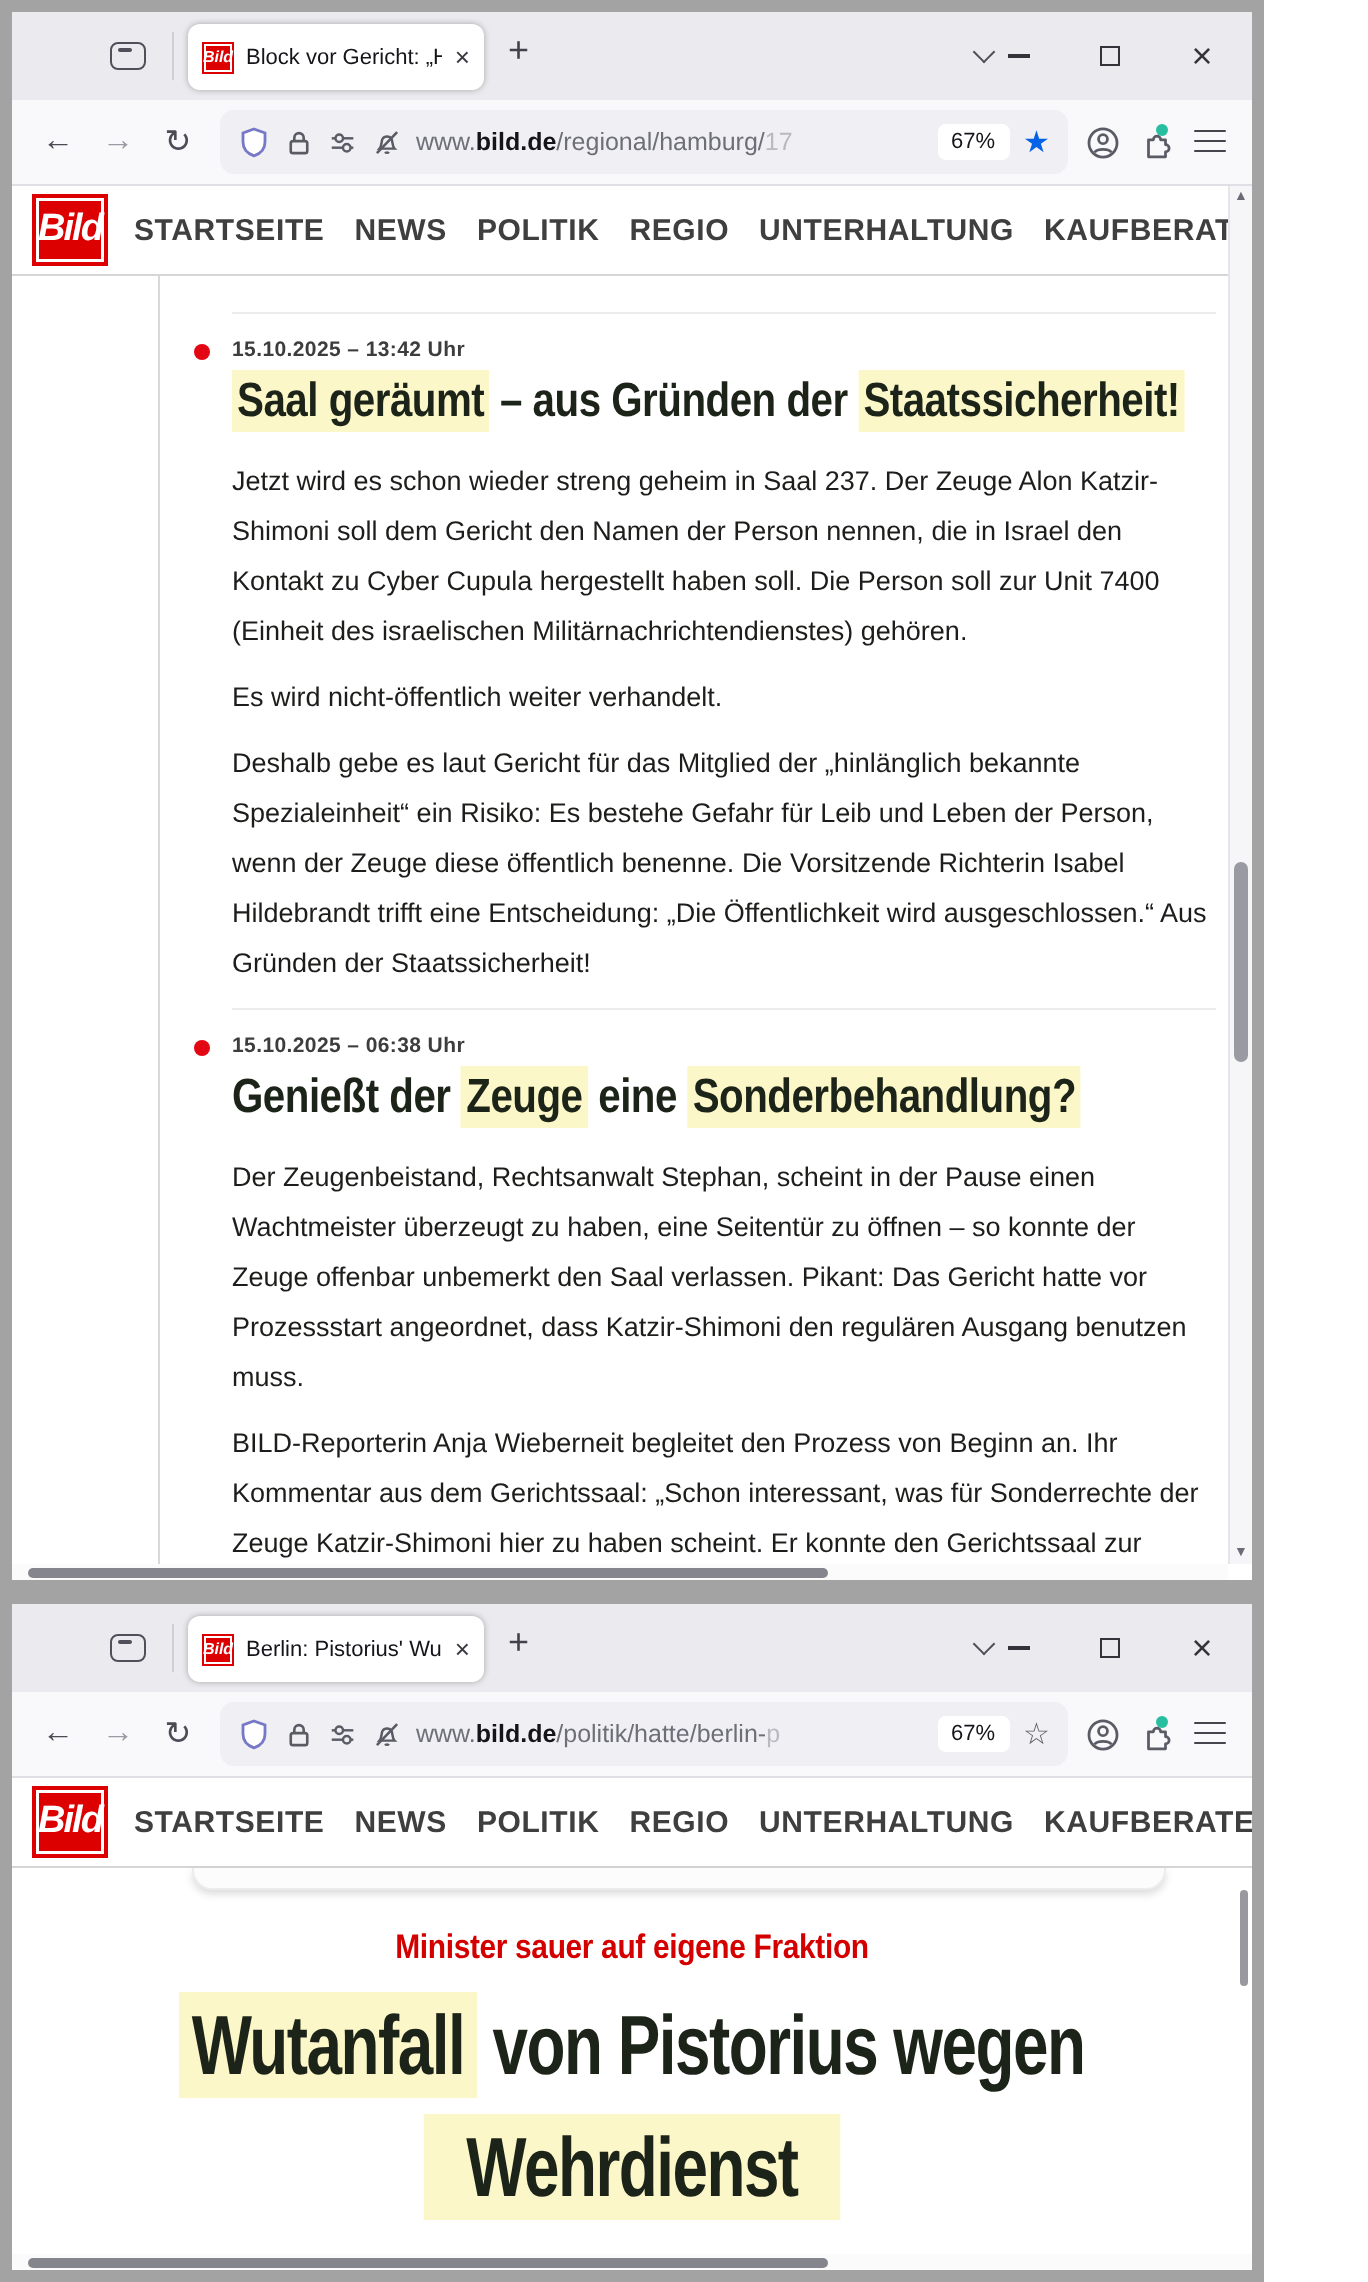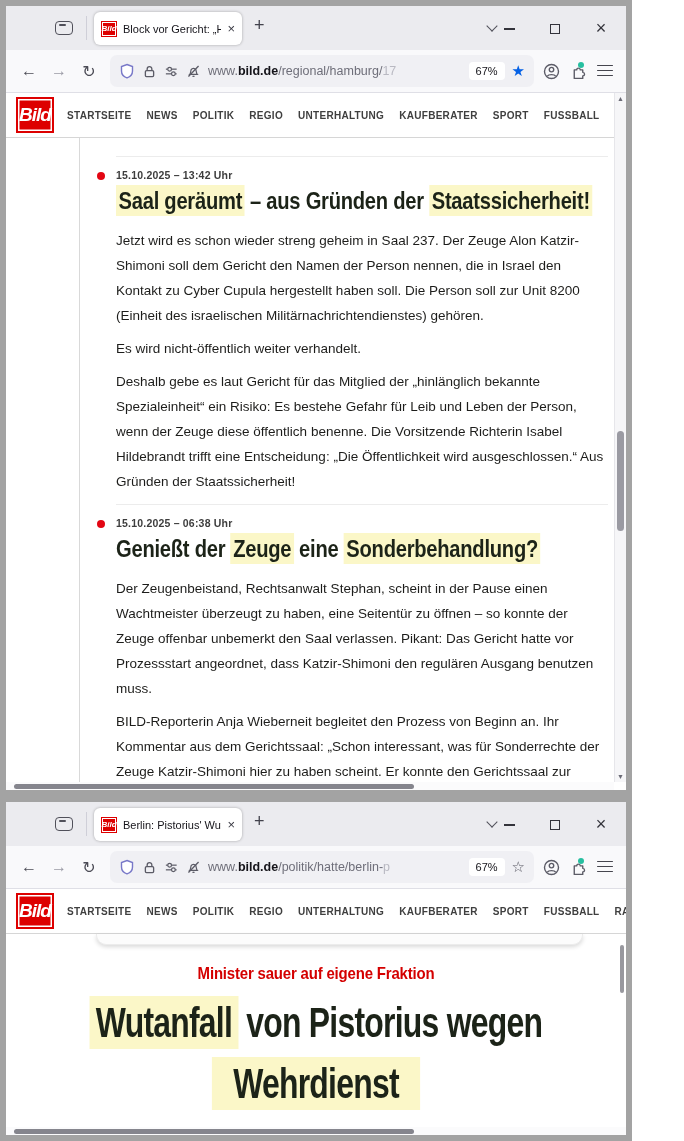--- a/index.html
+++ b/index.html
@@ -56,21 +56,21 @@
   .hamb .dot { position:absolute; right:-2px; top:-3px; width:6px; height:6px; border-radius:50%; background:#27bfa0; }
 
   
   .content { position:absolute; top:87px; left:0; right:0; bottom:0; background:#fff; }
   .bildnav { height:45px; border-bottom:1px solid #d6d6d6; display:flex; align-items:center; padding-left:10px;
              overflow:hidden; background:#fff; white-space:nowrap; }
   .bildlogo { width:38px; height:36px; background:#dd0000; color:#fff; font-style:italic; font-weight:700; font-size:19px;
               display:flex; align-items:center; justify-content:center; letter-spacing:-1px; flex:0 0 auto;
               box-shadow: inset 0 0 0 2px #dd0000, inset 0 0 0 3.5px #fff; }
   .navitems { display:flex; gap:15px; margin-left:13px; }
-  .nav-item { font-size:10px; font-weight:700; color:#3f3f3f; letter-spacing:.3px; }
+  .nav-item { font-size:15px; font-weight:700; color:#3f3f3f; letter-spacing:.3px; }
 
   
   .article { position:absolute; top:45px; left:0; right:12px; bottom:8px; overflow:hidden; }
   .timeline { position:absolute; left:73px; top:0; bottom:0; width:1px; background:#d9d9d9; }
   .entries { margin-left:110px; margin-right:6px; padding-top:18px; }
   .entry { position:relative; border-top:1px solid #ececec; padding-top:12px; }
   .entry + .entry { margin-top:10px; }
   .dot { position:absolute; left:-19px; top:15px; width:8px; height:8px; background:#e30613; border-radius:50%; }
   .time { font-size:10.5px; font-weight:700; color:#3d3d3d; letter-spacing:.2px; }
   .tick-h { margin:5px 0 12px; font-size:24px; font-weight:800; color:#1c2318; line-height:30px;
@@ -185,21 +185,21 @@
     </div>
 
     <div class="article">
       <div class="timeline"></div>
       <div class="entries">
         <div class="entry">
           <span class="dot"></span>
           <div class="time">15.10.2025 – 13:42 Uhr</div>
           <h2 class="tick-h"><span class="seg hl">Saal geräumt</span><span class="seg"> – aus Gründen der </span><span class="seg hl">Staatssicherheit!</span></h2>
           <div class="paras">
-              <p>Jetzt wird es schon wieder streng geheim in Saal 237. Der Zeuge Alon Katzir-Shimoni soll dem Gericht den Namen der Person nennen, die in Israel den Kontakt zu Cyber Cupula hergestellt haben soll. Die Person soll zur Unit 8200 (Einheit des israelischen Militärnachrichtendienstes) gehören.</p>
+              <p>Jetzt wird es schon wieder streng geheim in Saal 237. Der Zeuge Alon Katzir-Shimoni soll dem Gericht den Namen der Person nennen, die in Israel den Kontakt zu Cyber Cupula hergestellt haben soll. Die Person soll zur Unit 7400 (Einheit des israelischen Militärnachrichtendienstes) gehören.</p>
               <p>Es wird nicht-öffentlich weiter verhandelt.</p>
               <p>Deshalb gebe es laut Gericht für das Mitglied der „hinlänglich bekannte Spezialeinheit“ ein Risiko: Es bestehe Gefahr für Leib und Leben der Person, wenn der Zeuge diese öffentlich benenne. Die Vorsitzende Richterin Isabel Hildebrandt trifft eine Entscheidung: „Die Öffentlichkeit wird ausgeschlossen.“ Aus Gründen der Staatssicherheit!</p>
             </div>
         </div>
         <div class="entry">
           <span class="dot"></span>
           <div class="time">15.10.2025 – 06:38 Uhr</div>
           <h2 class="tick-h"><span class="seg">Genießt der </span><span class="seg hl">Zeuge</span><span class="seg"> eine </span><span class="seg hl">Sonderbehandlung?</span></h2>
           <div class="paras">
               <p>Der Zeugenbeistand, Rechtsanwalt Stephan, scheint in der Pause einen Wachtmeister überzeugt zu haben, eine Seitentür zu öffnen – so konnte der Zeuge offenbar unbemerkt den Saal verlassen. Pikant: Das Gericht hatte vor Prozessstart angeordnet, dass Katzir-Shimoni den regulären Ausgang benutzen muss.</p>

